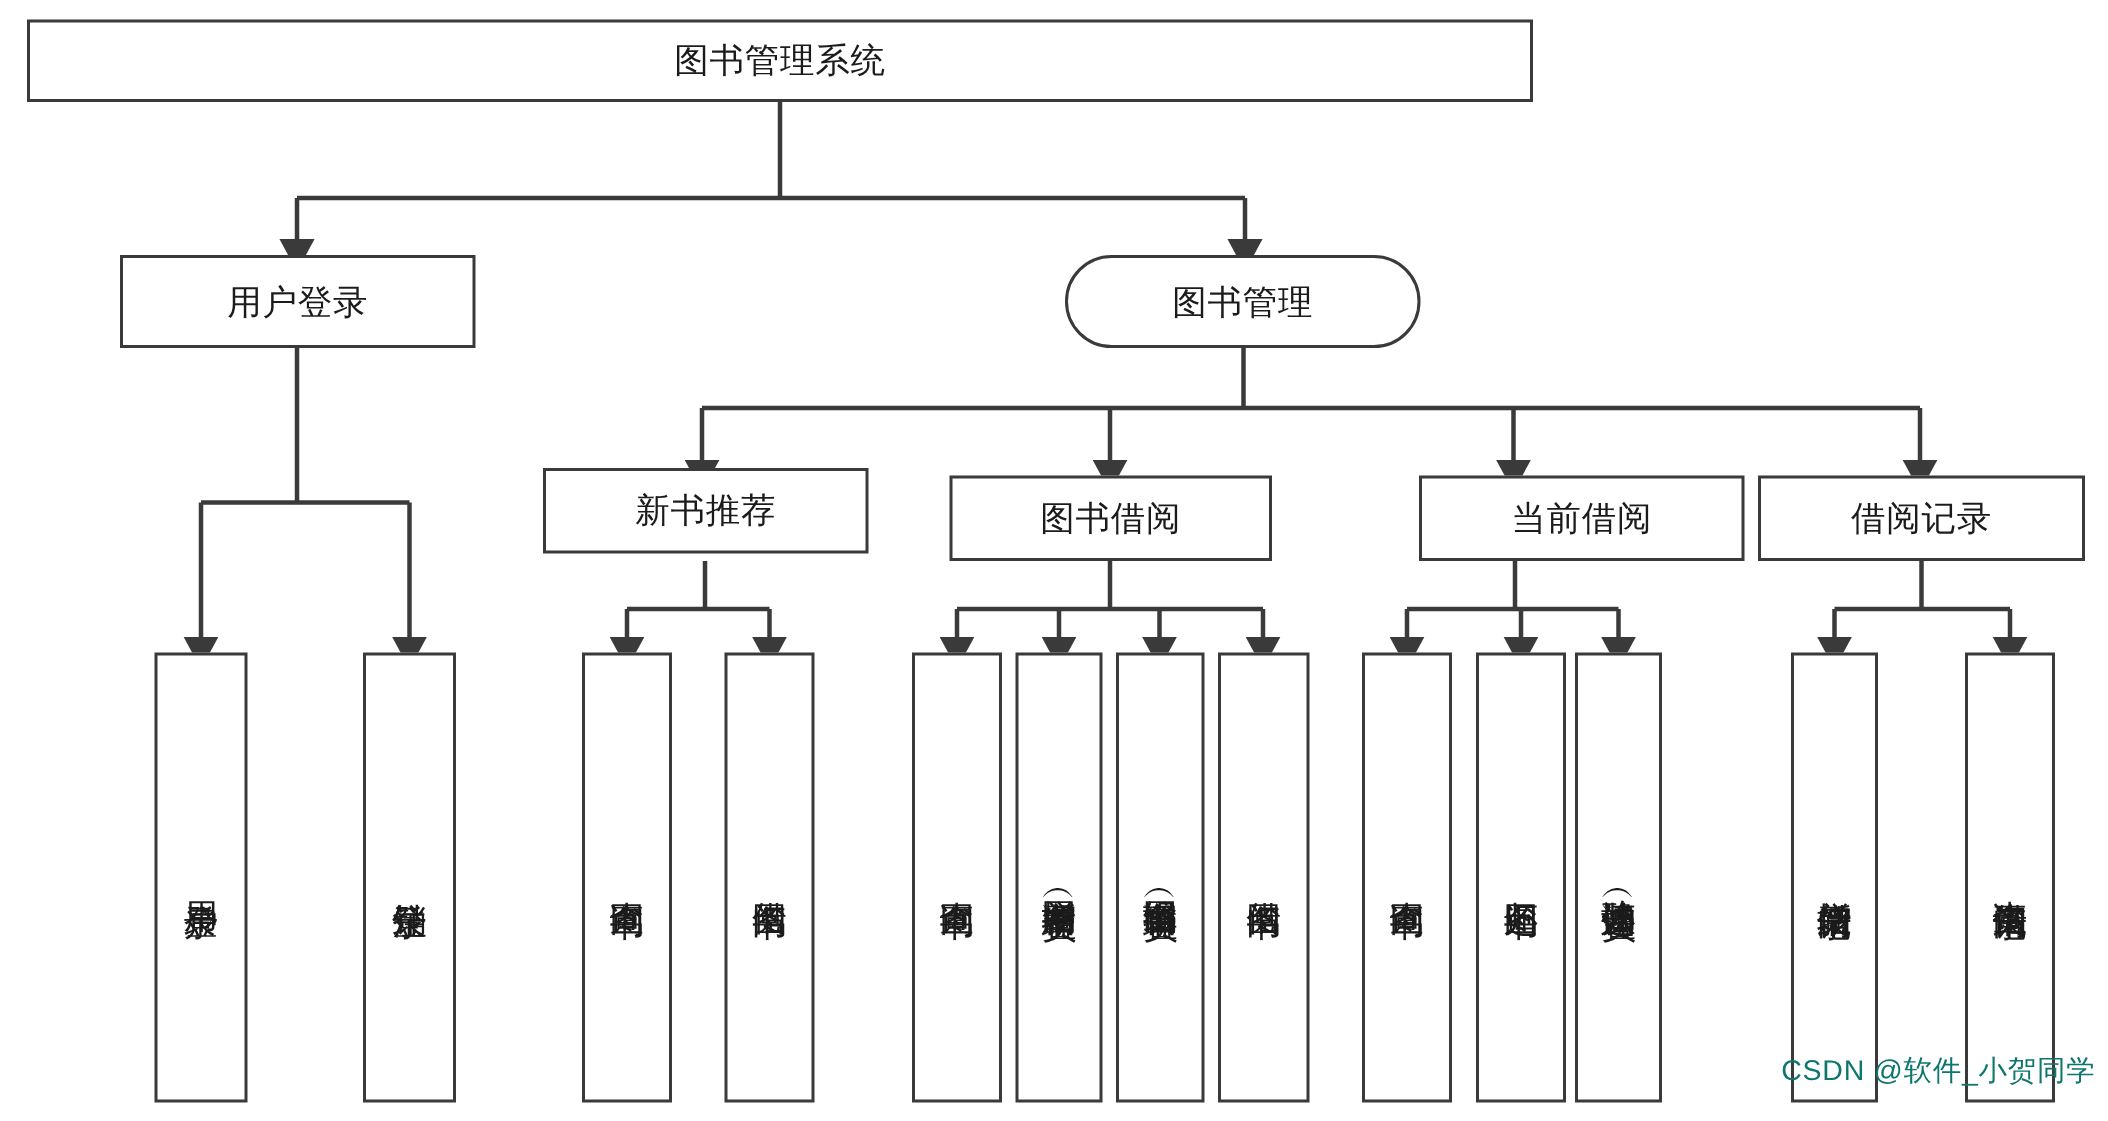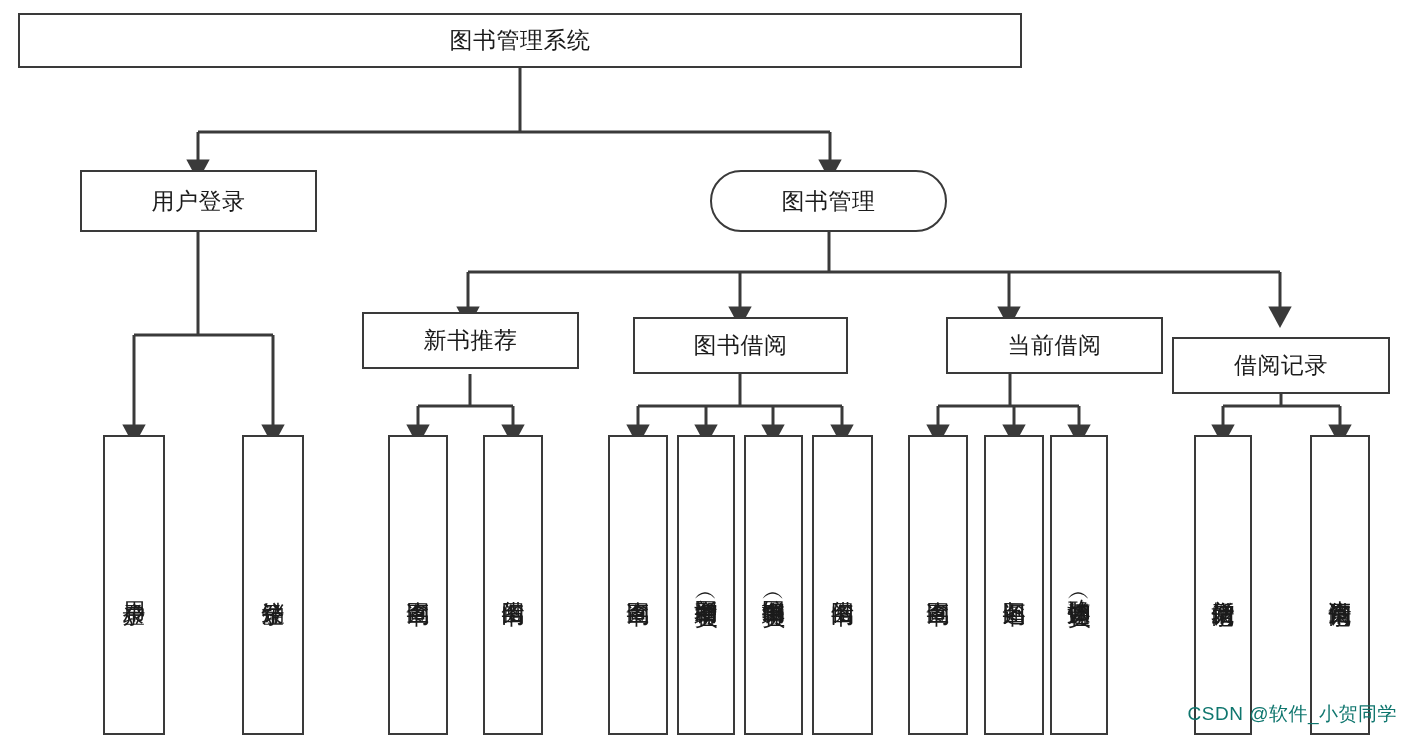--- a/index.html
+++ b/index.html
@@ -116,21 +116,21 @@
   </svg>
 
   <div class="node node-h" style="left: 18px; top: 13px; width: 1004px; height: 55px;">图书管理系统</div>
 
   <div class="node node-h" style="left: 80px; top: 170px; width: 237px; height: 62px;">用户登录</div>
   <div class="node node-h" style="left: 710px; top: 170px; width: 237px; height: 62px; border-radius: 31px;">图书管理</div>
 
   <div class="node node-h" style="left: 362px; top: 312px; width: 217px; height: 57px;">新书推荐</div>
   <div class="node node-h" style="left: 633px; top: 317px; width: 215px; height: 57px;">图书借阅</div>
   <div class="node node-h" style="left: 946px; top: 317px; width: 217px; height: 57px;">当前借阅</div>
-  <div class="node node-h" style="left: 1172px; top: 317px; width: 218px; height: 57px; margin-top: 20px;">借阅记录</div>
+  <div class="node node-h" style="left: 1172px; top: 317px; width: 218px; height: 57px;">借阅记录</div>
 
   <div class="node node-v" style="left: 103px; top: 435px; width: 62px; height: 300px;">用户登录</div>
   <div class="node node-v" style="left: 242px; top: 435px; width: 62px; height: 300px;">注销登录</div>
 
   <div class="node node-v" style="left: 388px; top: 435px; width: 60px; height: 300px;">查询图书</div>
   <div class="node node-v" style="left: 483px; top: 435px; width: 60px; height: 300px;">借阅图书</div>
 
   <div class="node node-v" style="left: 608px; top: 435px; width: 60px; height: 300px;">查询图书</div>
   <div class="node node-v" style="left: 677px; top: 435px; width: 58px; height: 300px;">新增图书（管理员）</div>
   <div class="node node-v" style="left: 744px; top: 435px; width: 59px; height: 300px;">编辑图书（管理员）</div>

